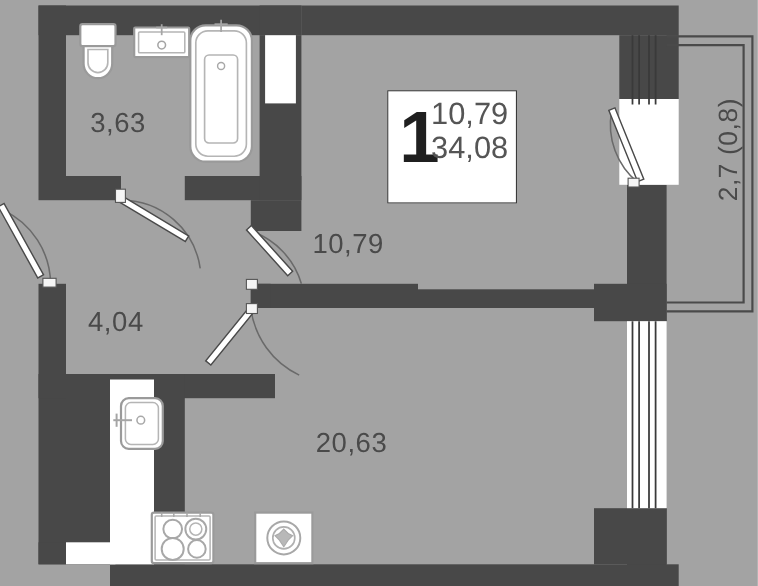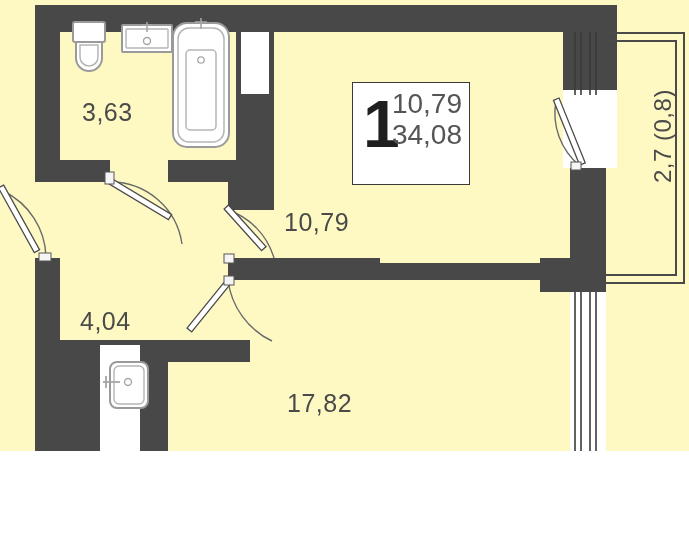--- a/index.html
+++ b/index.html
@@ -1,21 +1,21 @@
 <!DOCTYPE html>
 <html><head>
 <meta charset="utf-8">
 <style>
   html,body{margin:0;padding:0;background:#ffffff;}
   body{font-family:"Liberation Sans", sans-serif;}
   #plan{
     position:relative;
     width:689px;
-    height:451px;
-    background:#fef9c3;
+    height:533px;
+    background:#a3a3a3;
     overflow:hidden;
   }
   #plan svg{position:absolute;left:0;top:0;}
   .area-label{
     position:absolute;
     color:#4a4a4a;
     font-family:"Liberation Sans", sans-serif;
     font-size:25px;
     font-weight:400;
     letter-spacing:0.5px;
@@ -231,25 +231,25 @@
         <circle cx="258" cy="489" r="15" stroke="#a8a8a8" stroke-width="1.8"></circle>
         <circle cx="258" cy="489" r="10" stroke="#b0b0b0" stroke-width="1.5"></circle>
         <path d="M 258 481 L 262 485 L 266 487 L 262 491 L 258 497 L 254 491 L 250 487 L 254 485 Z" fill="#b8b8b8" stroke="#aaaaaa" stroke-width="1"></path>
       </g>
     </g>
 
   </svg>
 
   <div class="area-label" id="label-bathroom" style="left:82px;top:100px;">3,63</div>
 
-  <div class="area-label" id="label-hallway" style="left:80px;top:281px;margin-top:28px;">4,04</div>
+  <div class="area-label" id="label-hallway" style="left:80px;top:281px;">4,04</div>
 
   <div class="area-label" id="label-living-room" style="left:284px;top:210px;">10,79</div>
 
-  <div class="area-label" id="label-kitchen" style="left:287px;top:391px;">17,82</div>
+  <div class="area-label" id="label-kitchen" style="left:287px;top:391px;">20,63</div>
 
   <div class="area-label small" id="balcony-label" style="left:651px;top:183px;">2,7 (0,8)</div>
 
   <div id="info-box">
     <div id="info-rooms">1</div>
     <div id="info-values">
       <div>10,79</div>
       <div>34,08</div>
     </div>
   </div>

